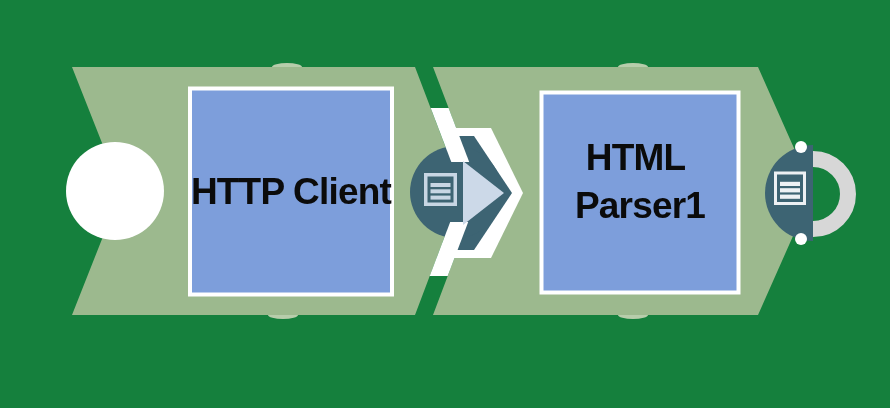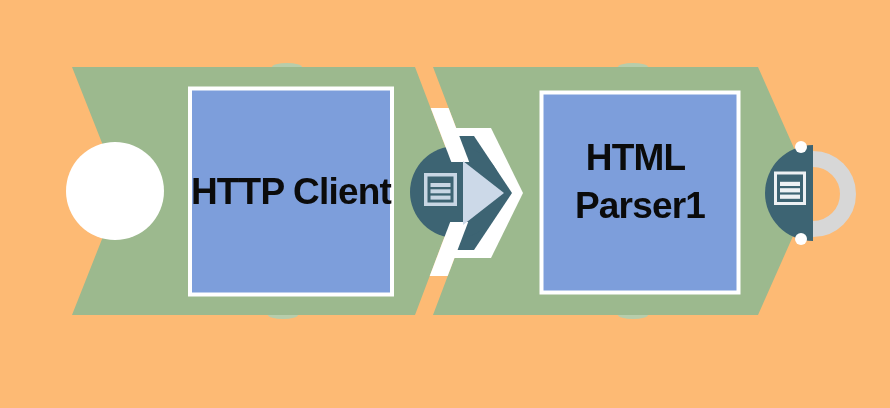--- a/index.html
+++ b/index.html
@@ -1,16 +1,16 @@
 <!DOCTYPE html>
 <html><head>
 <meta charset="utf-8">
 <style>
   html,body{margin:0;padding:0;background:#ffffff;}
-  .stage{position:relative;width:890px;height:408px;background:#fdba74;overflow:hidden;
+  .stage{position:relative;width:890px;height:408px;background:#15803d;overflow:hidden;
          font-family:"Liberation Sans", sans-serif;}
   svg{display:block;}
   .node-label{font-family:"Liberation Sans", sans-serif;font-weight:700;font-size:37px;
               letter-spacing:-0.8px;fill:#0b0b0b;}
   .green{fill:#9cb98e;}
   .bump{fill:#b7cdab;}
   .teal{fill:#3d6473;}
   .white{fill:#ffffff;}
   .blue-box{fill:#7d9edb;stroke:#ffffff;stroke-width:4px;}
   .tri{fill:#ccd9e8;}

